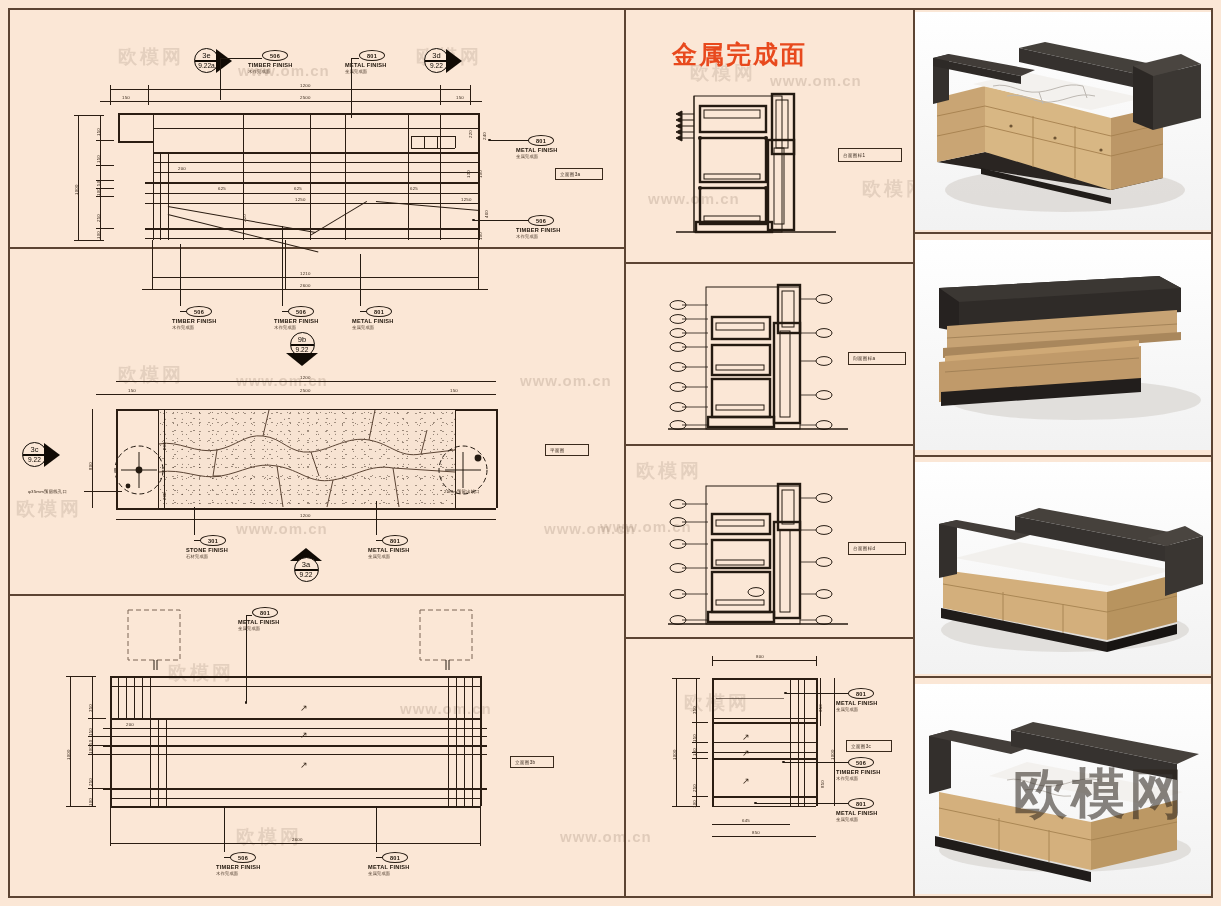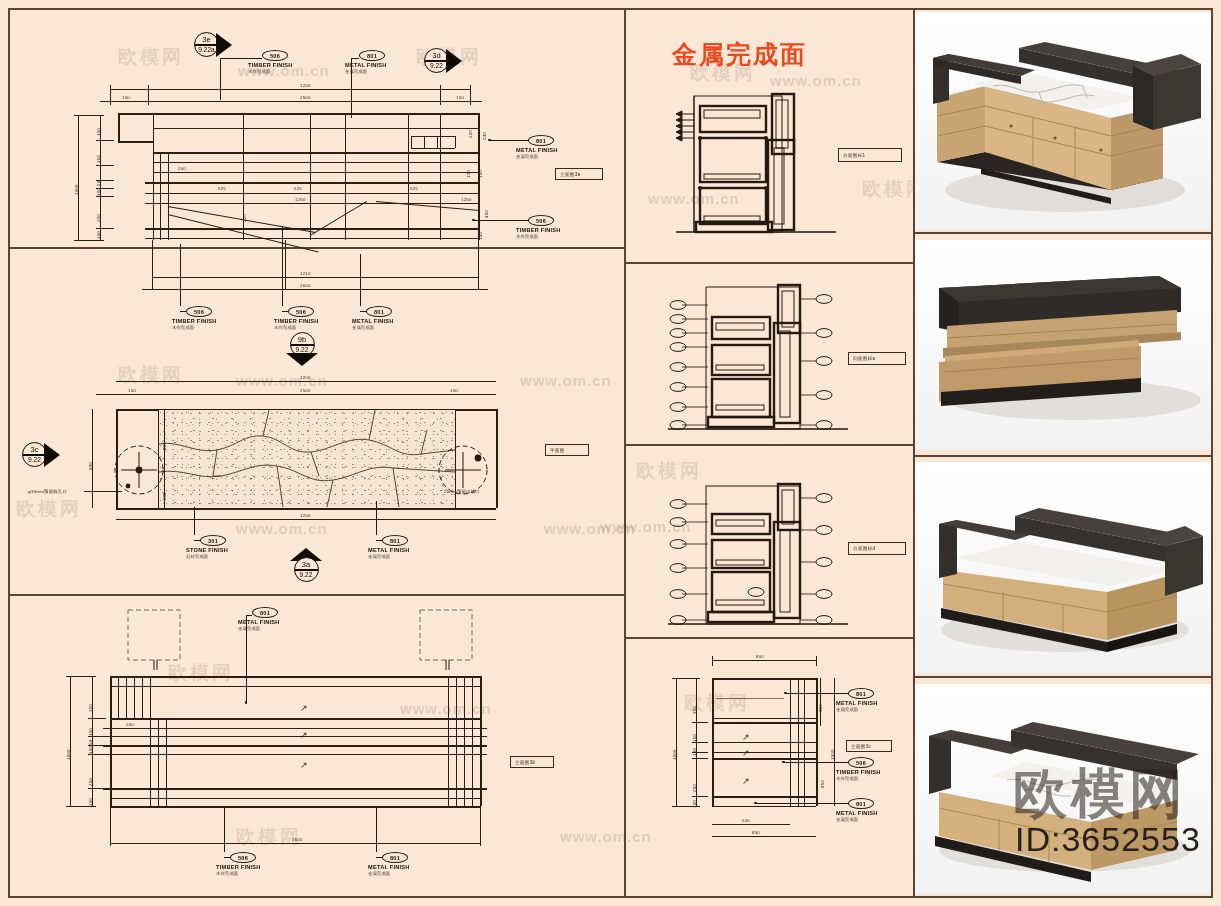--- a/index.html
+++ b/index.html
@@ -140,21 +140,21 @@
   <div class="hline" style="left:624px; top:444px; width:289px;"></div>
   <div class="hline" style="left:624px; top:637px; width:289px;"></div>
   <div class="hline" style="left:913px; top:232px; width:300px;"></div>
   <div class="hline" style="left:913px; top:455px; width:300px;"></div>
   <div class="hline" style="left:913px; top:676px; width:300px;"></div>
 
   <div class="title-cn" style="left:672px; top:38px;">金属完成面</div>
 
   <div class="panel" style="left:10px; top:10px; width:614px; height:237px;">
 
-    <div class="mark" style="left:184px; top:22px;">
+    <div class="mark" style="left:184px; top:38px;">
       <div class="circ">
         <div class="t">3e</div>
         <div class="divider"></div>
         <div class="b">9.22a</div>
       </div>
       <div class="tri-r"></div>
     </div>
 
     <div class="mark" style="left:414px; top:38px;">
       <div class="circ">
@@ -822,16 +822,15 @@
         <path d="M92 96 C110 92 118 104 138 102 C156 100 166 92 184 96"></path>
         <path d="M110 106 C128 102 136 114 156 112"></path>
       </g>
       <path d="M14 52 L14 110 L36 104 L36 46 Z" fill="#332f2c"></path>
       <path d="M14 52 L36 46 L118 62 L96 70 Z" fill="#433e3a"></path>
       <path d="M96 46 L262 80 L284 70 L118 38 Z" fill="#46413c"></path>
       <path d="M96 46 L96 62 L262 96 L262 80 Z" fill="#36322f"></path>
       <path d="M20 152 L176 188 L176 198 L20 162 Z" fill="#201c1a"></path>
     </svg>
     <div class="wm wm-big-cn" style="left:98px; top:74px;">欧模网</div>
-    <div class="wm-id" style="left:100px; top:136px;">ID:3652553</div>
   </div>
 
 </div>
 
 </body></html>

